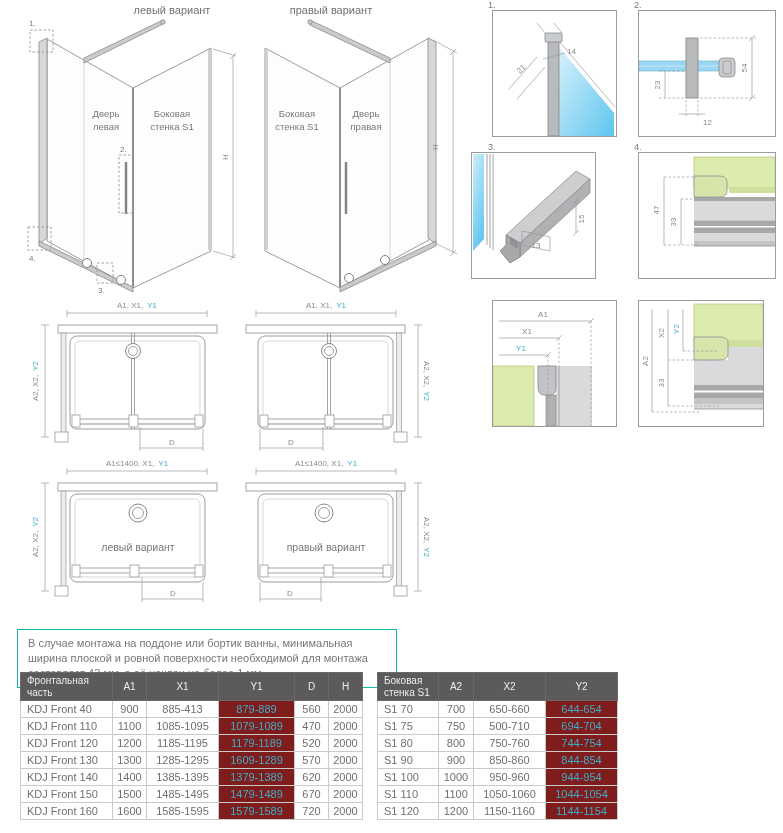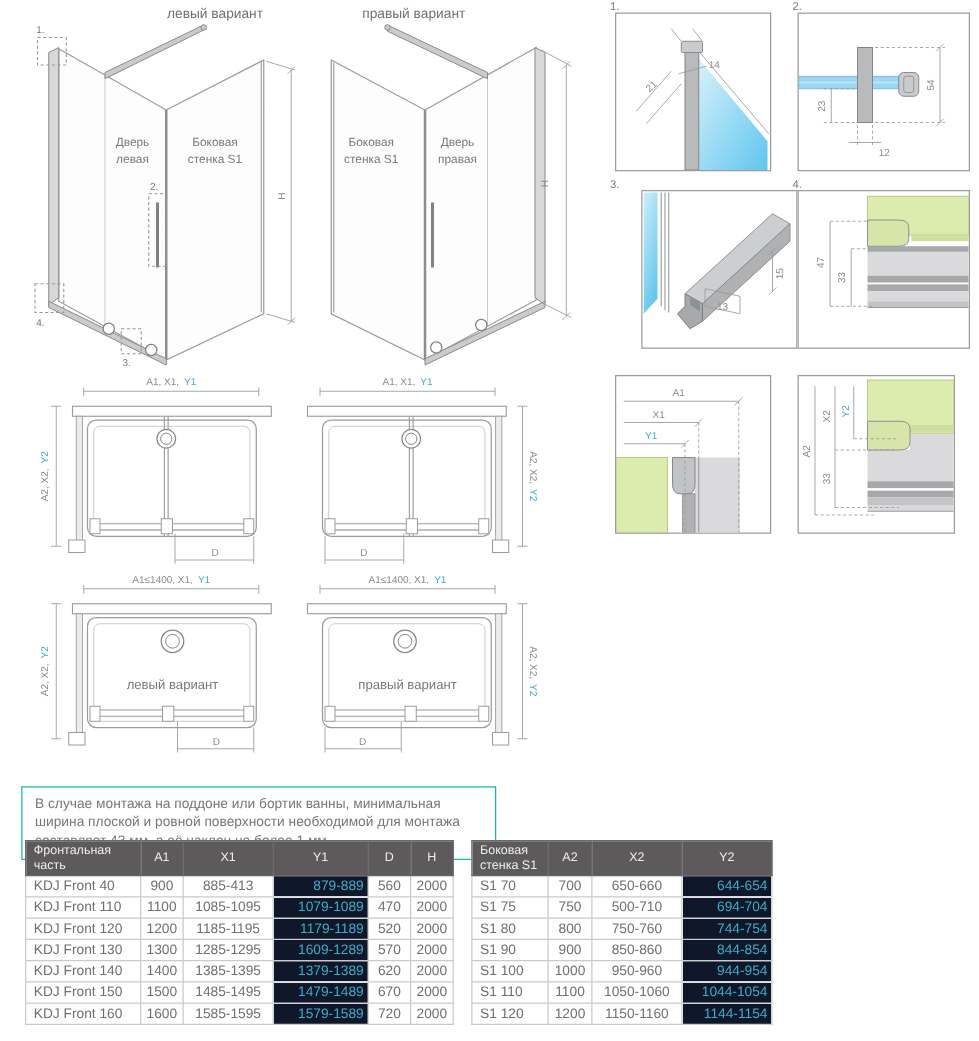--- a/index.html
+++ b/index.html
@@ -37,21 +37,21 @@
   .hw{fill:#ffffff;stroke:#9a9b9d;stroke-width:0.8;}
   
   .note{position:absolute;left:17px;top:613px;width:358px;border:1px solid #14b8a6;background:#fff;
         padding:6px 10px;font-size:11px;line-height:1.35;color:#75777a;margin-top:16px;}
   
   .spec-table{position:absolute;border-collapse:collapse;table-layout:fixed;font-size:11px;color:#6d6f71;background:#fff;}
   .spec-table th{background:#5d5a5b;color:#ededee;font-weight:normal;font-size:10px;padding:2px 4px;
                  border:1px solid #6a686a;text-align:center;line-height:1.15;}
   .spec-table td{border:1px solid #c9cacc;padding:1px 3px;text-align:center;background:#fff;height:14px;white-space:nowrap;overflow:hidden;}
   .spec-table th.name,.spec-table td.name{text-align:left;padding-left:6px;}
-  .spec-table td.ycell{background:#0f172a;color:#3fadc7;text-align:right;}
+  .spec-table td.ycell{background:#7f1d1d;color:#3fadc7;}
 </style>
 </head>
 <body>
 
 <div class="page">
 
   <svg width="0" height="0" class="abs" aria-hidden="true">
     <defs>
       <linearGradient id="gb-diag" x1="0" y1="0" x2="1" y2="1">
         <stop offset="0" stop-color="#d9f1fb"></stop>
@@ -184,21 +184,21 @@
       <g>
         <line class="dimd" x1="47" y1="89" x2="47" y2="106"></line>
         <line class="dimd" x1="59" y1="89" x2="59" y2="106"></line>
         <line class="dim" x1="40" y1="103" x2="66" y2="103"></line>
         <text class="dt" x="64" y="114">12</text>
       </g>
     </svg>
   </div>
 
   <div class="panel-num" style="left:488px;top:142px">3.</div>
-  <div class="panel" style="left:513px;top:152px;width:125px;height:127px">
+  <div class="panel" style="left:471px;top:152px;width:125px;height:127px">
     <svg width="123" height="125" viewBox="0 0 123 125">
       <polygon points="1,1 12,1 12,86 1,98" fill="url(#gb-v)" stroke="none"></polygon>
       <line class="ln" x1="15" y1="1" x2="15" y2="92"></line>
       <line class="ln" x1="18" y1="1" x2="18" y2="95"></line>
       <line class="ln" x1="21" y1="1" x2="21" y2="97"></line>
       <g>
         <polygon points="34,82 104,18 118,26 48,90" fill="#cdced0" stroke="#85878a" stroke-width="0.7"></polygon>
         <polygon points="48,90 118,26 118,40 48,104" fill="#b0b1b3" stroke="#85878a" stroke-width="0.7"></polygon>
         <polygon points="34,82 48,90 48,104 38,110 28,98 34,92" fill="#a8a9ab" stroke="#7c7e80" stroke-width="0.8"></polygon>
         <polygon points="38,84 46,89 46,96 38,91" fill="#8f9193"></polygon>

